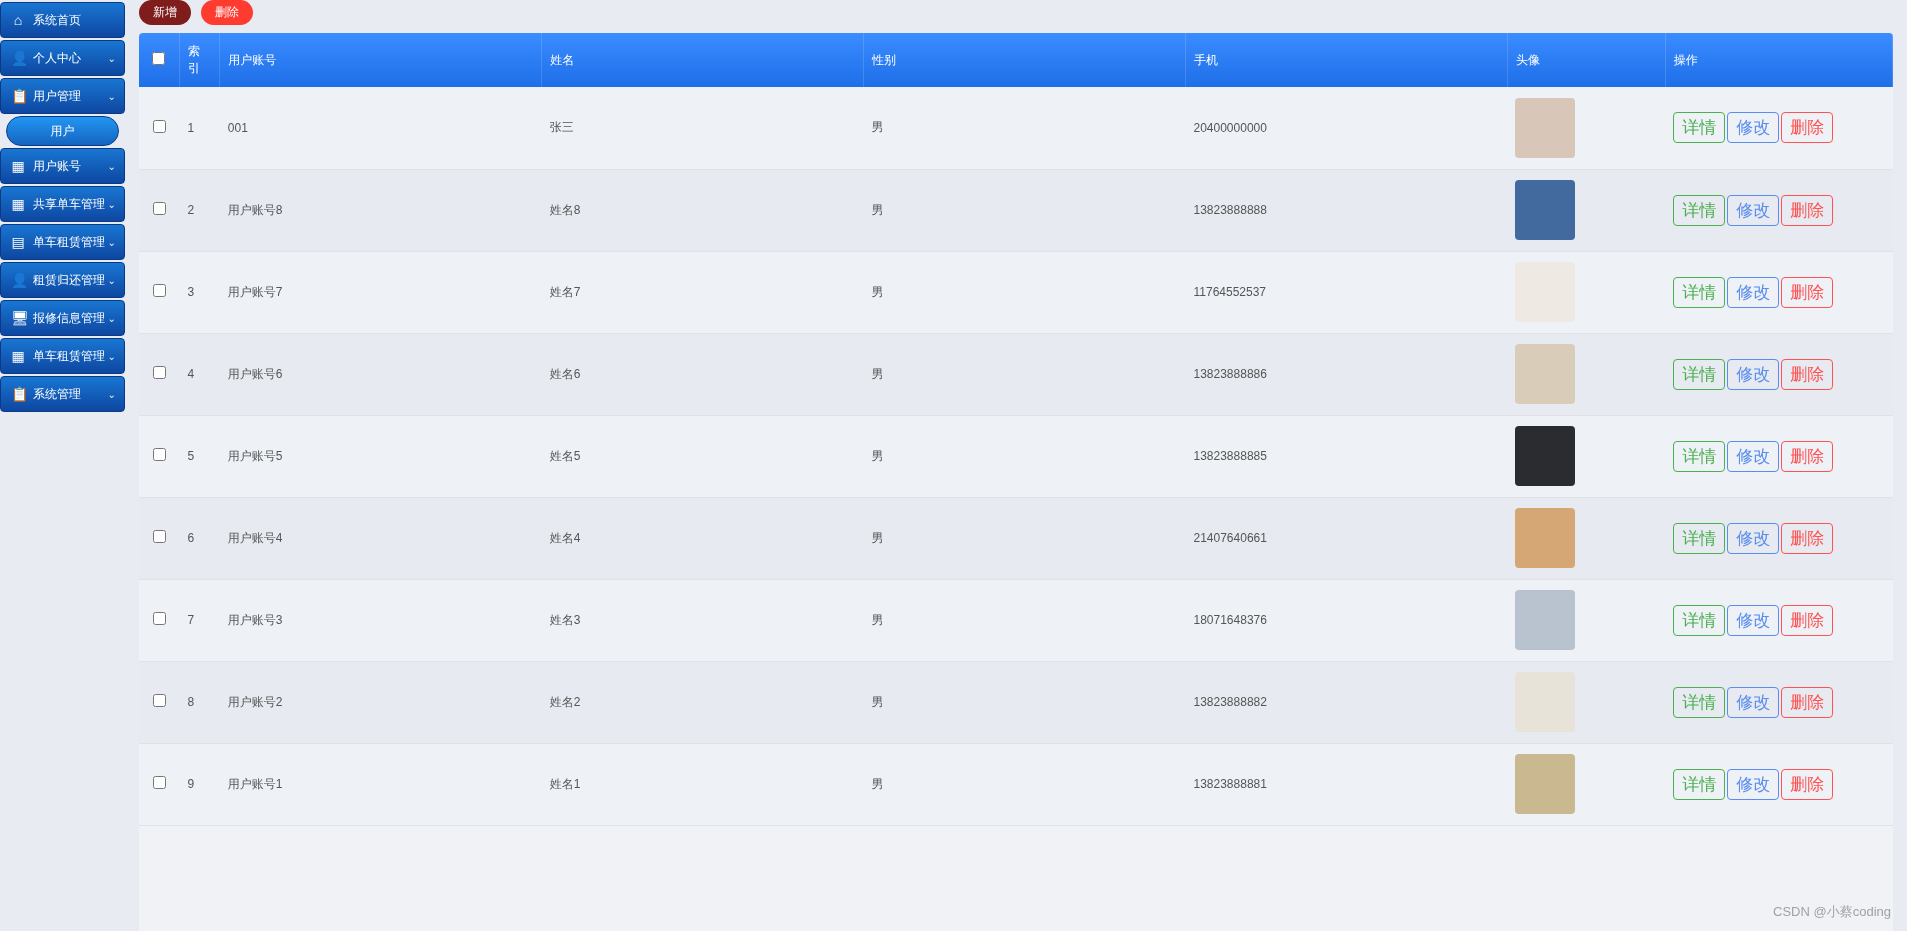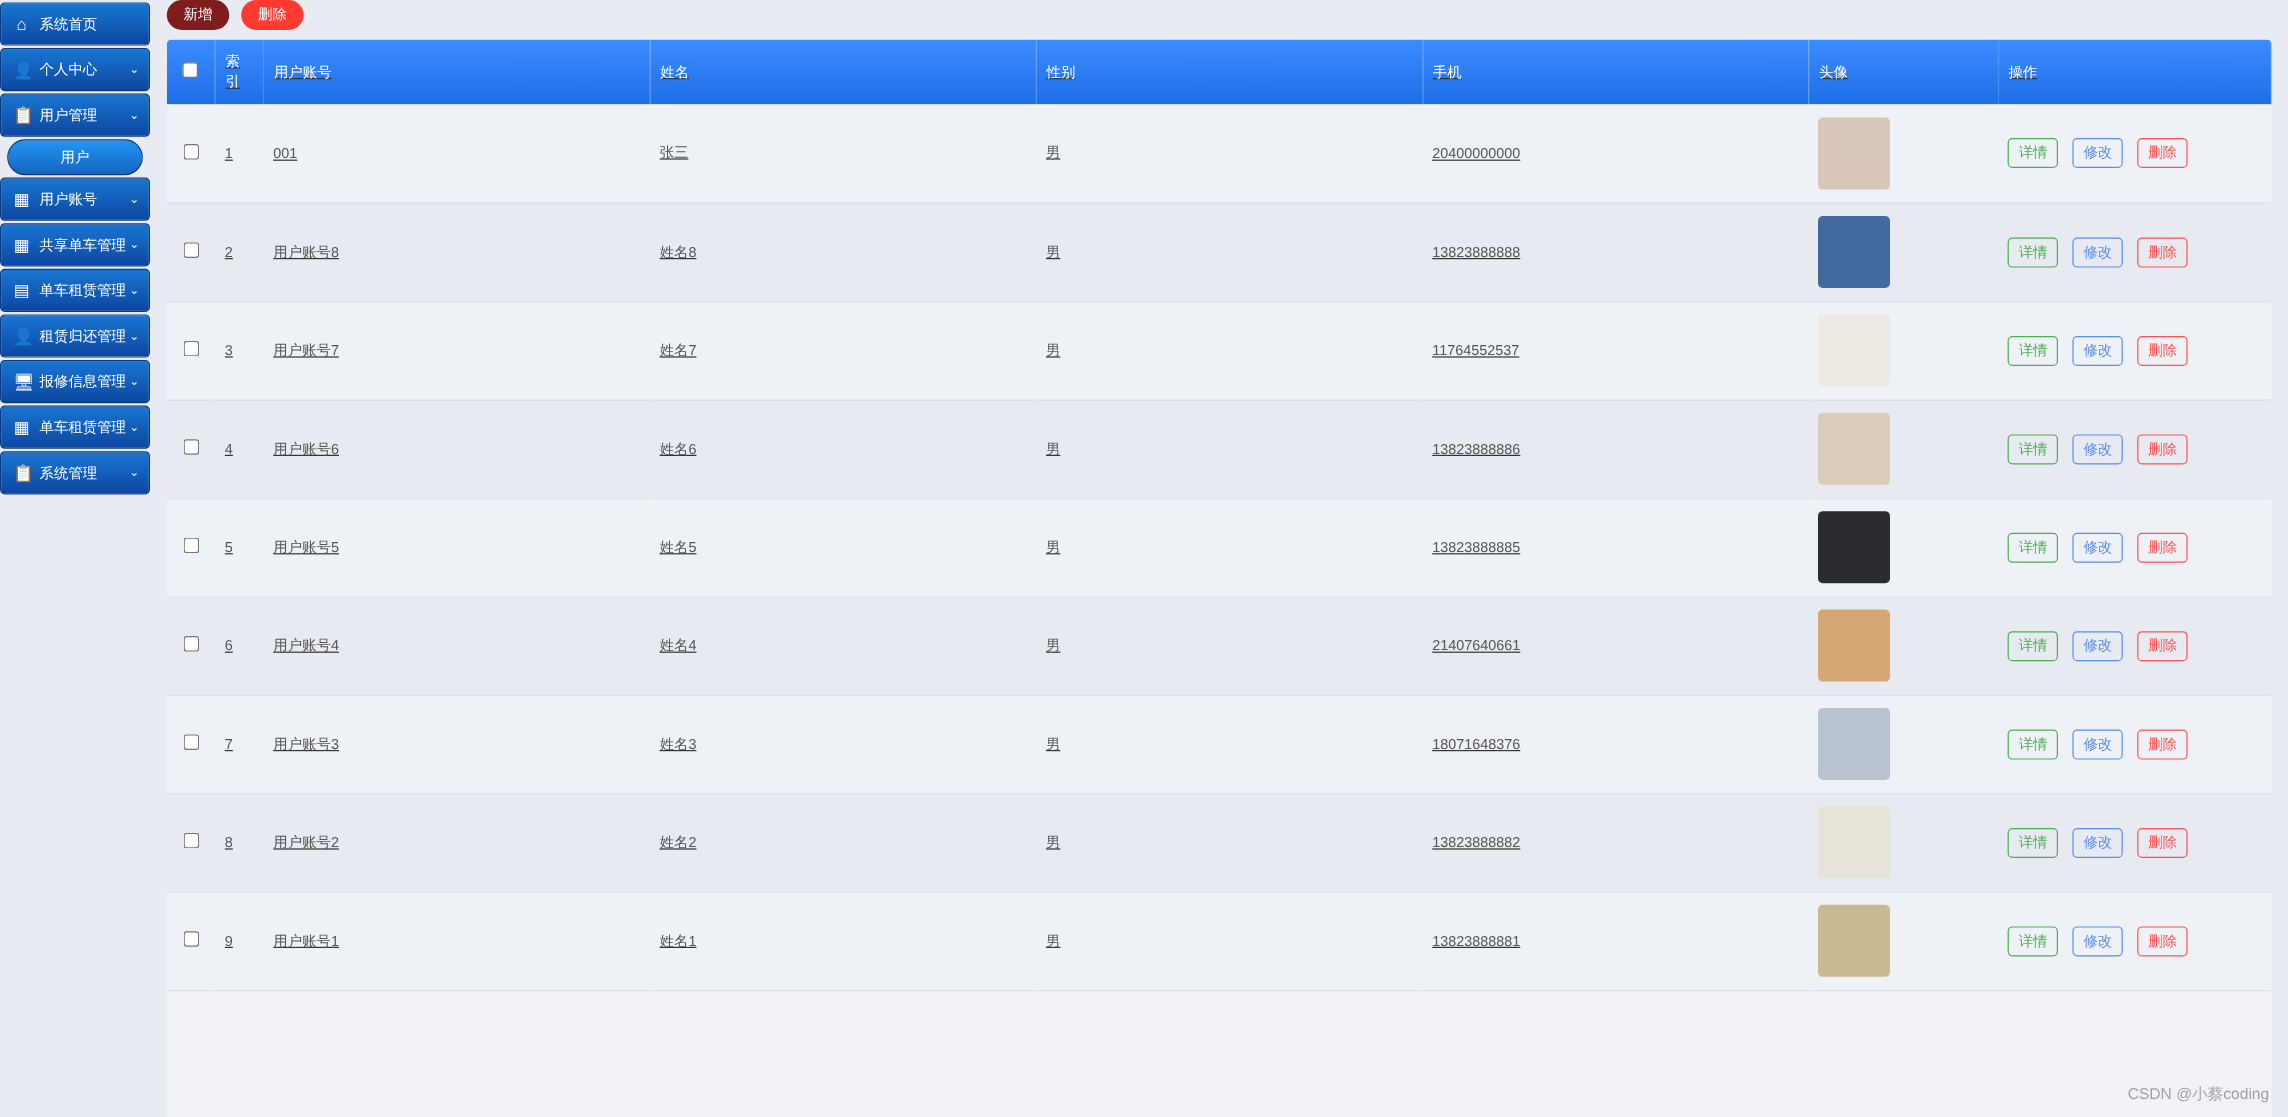--- a/index.html
+++ b/index.html
@@ -43,21 +43,21 @@
   border-radius: 14px;
   font-size: 12px;
   color:#fff;
   border:none;
   cursor:pointer;
 }
 .btn.add { background:#7f1d1d; }
 .btn.del { background:#ff3b30; }
 
 .table-wrap { flex:1; overflow-y:auto; background:#f0f2f6; border-radius:4px 4px 0 0; }
-table { width:100%; border-collapse: collapse; table-layout:fixed;text-decoration:underline; }
+table { width:100%; border-collapse: collapse; table-layout:fixed; }
 thead th {
   background: linear-gradient(to bottom, #3b8cff, #1e6ee8);
   color:#fff;
   font-weight:normal;
   font-size:12px;
   text-align:left;
   padding: 10px 8px;
   border-right:1px solid rgba(255,255,255,.15);
 }
 tbody td {
@@ -79,25 +79,25 @@
 .col-phone { width:255px; }
 .col-avatar { width:125px; }
 .col-ops { width:180px; }
 
 .avatar { width:60px; height:60px; border-radius:4px; display:block; }
 
 .op-btn {
   display:inline-block;
   padding:3px 8px;
   border-radius:4px;
-  font-size:12px;
+  font-size:17px;
   cursor:pointer;
   border:1px solid;
   background:transparent;
-  margin-right:12px;
+  margin-right:2px;
 }
 .op-detail { color:#4caf50; border-color:#4caf50; }
 .op-edit { color:#5a8dee; border-color:#5a8dee; }
 .op-del { color:#ff5252; border-color:#ff5252; }
 
 input[type="checkbox"]{ cursor:pointer; }
 
 .watermark {
   position:fixed; right:16px; bottom:10px;
   font-size:13px; color:rgba(80,80,80,.5);

